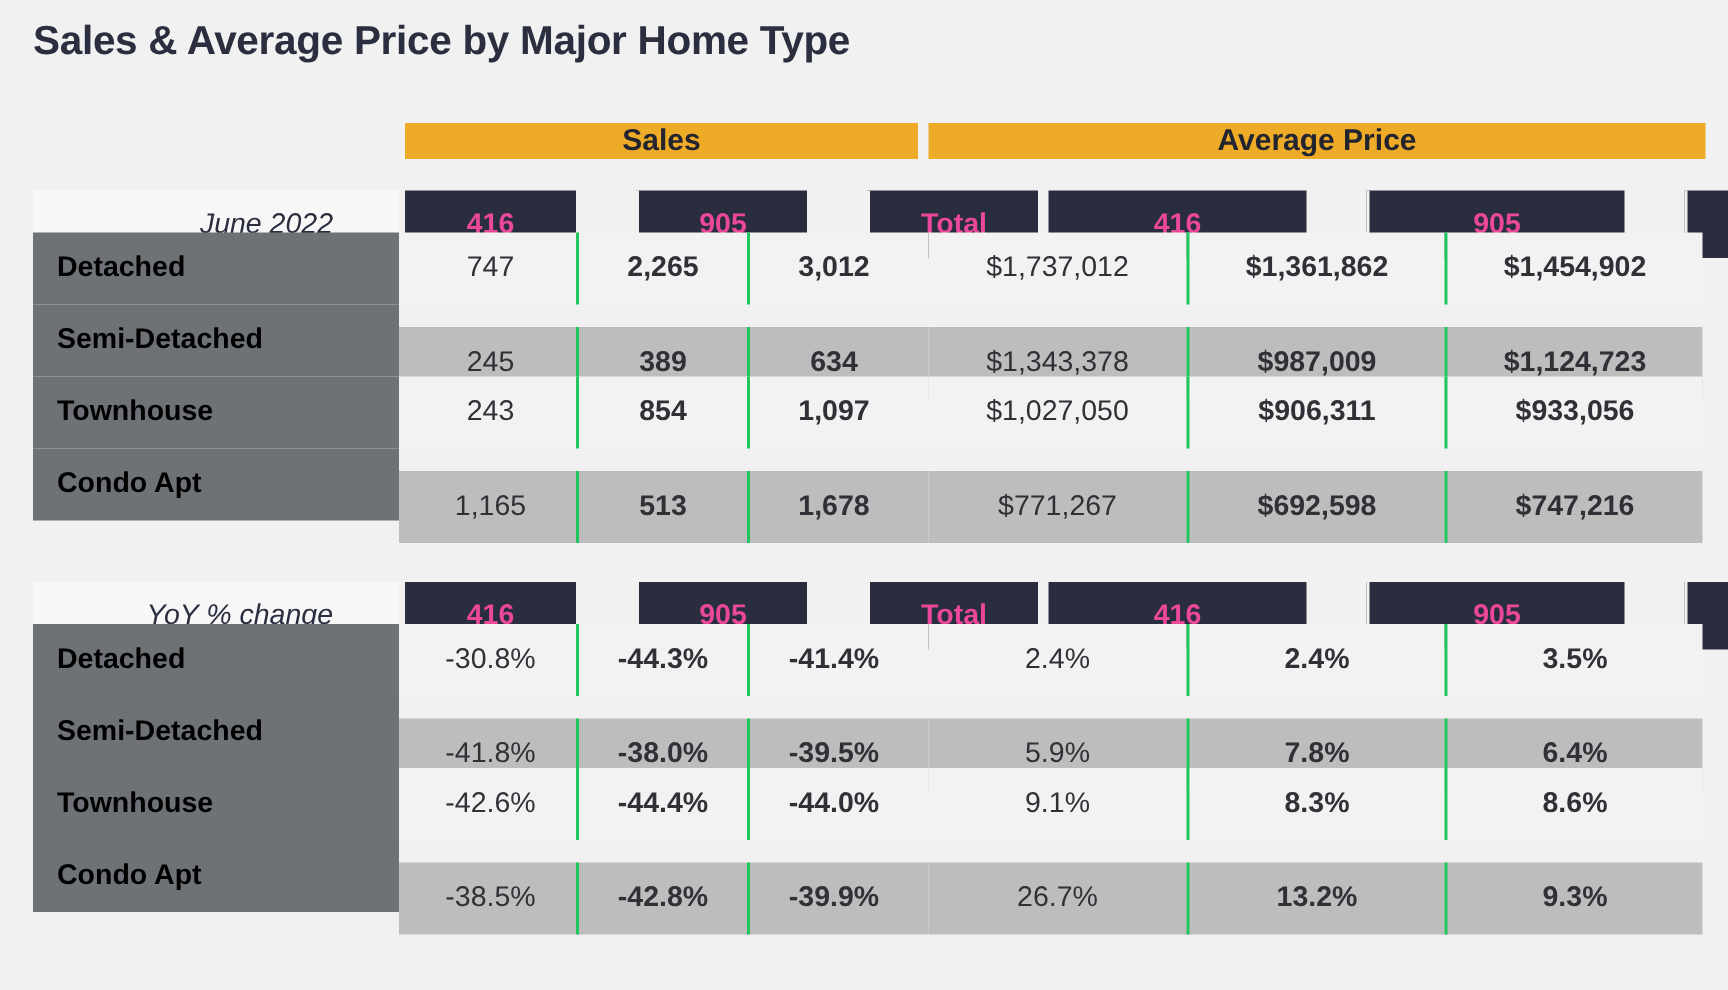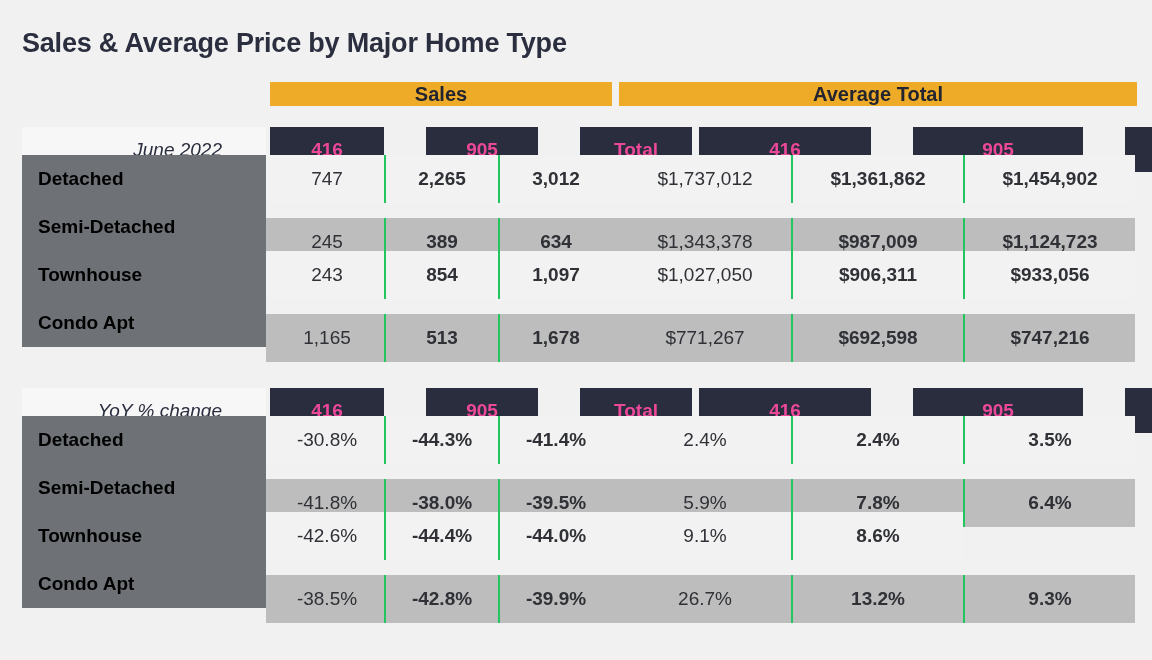--- a/index.html
+++ b/index.html
@@ -25,21 +25,21 @@
     left: 0;
     top: 0;
     width: 22px;
     height: 660px;
     background: #f1f1f1;
   }
 
   .title {
     position: absolute;
     left: 22px;
-    top: 28px;
+    top: 12px;
     font-size: 27px;
     font-weight: bold;
     color: #2b2e3f;
     letter-spacing: -0.2px;
     white-space: nowrap;
   }
 
   
   .tbl {
     position: absolute;
@@ -150,21 +150,21 @@
 
   <div class="title">Sales &amp; Average Price by Major Home Type</div>
 
   <div class="tbl tbl-a">
 
     <div class="row grouphdr">
       <div class="c-label spacer cell"></div>
       <div class="c-gap spacer cell"></div>
       <div class="cell" style="width:342px;flex:0 0 342px;">Sales</div>
       <div class="c-bigap spacer cell"></div>
-      <div class="cell" style="width:518px;flex:0 0 518px;">Average Total</div>
+      <div class="cell" style="width:518px;flex:0 0 518px;">Average Price</div>
     </div>
 
     <div class="row subhdr">
       <div class="c-label corner">June 2022</div>
       <div class="c-gap spacer cell"></div>
       <div class="c-s416 cell">416</div>
       <div class="c-s905 cell sep">905</div>
       <div class="c-stot cell sep">Total</div>
       <div class="c-bigap spacer cell"></div>
       <div class="c-p416 cell">416</div>
@@ -261,20 +261,21 @@
     </div>
 
     <div class="row drow alt-light">
       <div class="c-label rowlabel">Townhouse</div>
       <div class="c-gap spacer cell"></div>
       <div class="c-s416 cell">-42.6%</div>
       <div class="c-s905 cell sep">-44.4%</div>
       <div class="c-stot cell sep">-44.0%</div>
       <div class="c-bigap spacer cell"></div>
       <div class="c-p416 cell">9.1%</div>
+      <div class="c-p905 cell sep">8.3%</div>
       <div class="c-ptot cell sep">8.6%</div>
     </div>
 
     <div class="row drow alt-dark">
       <div class="c-label rowlabel">Condo Apt</div>
       <div class="c-gap spacer cell"></div>
       <div class="c-s416 cell">-38.5%</div>
       <div class="c-s905 cell sep">-42.8%</div>
       <div class="c-stot cell sep">-39.9%</div>
       <div class="c-bigap spacer cell"></div>

